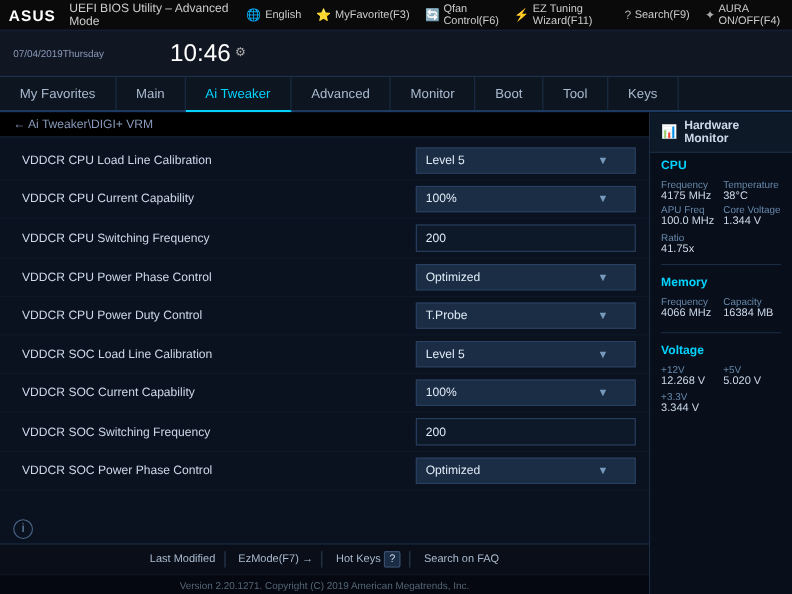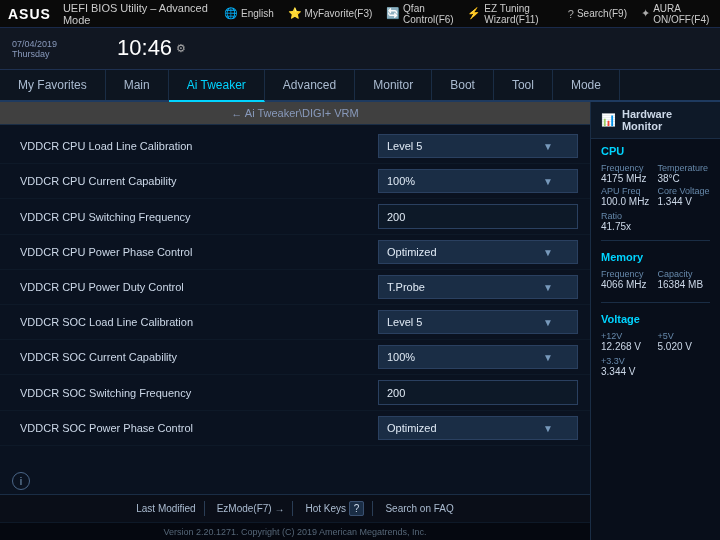--- a/index.html
+++ b/index.html
@@ -77,21 +77,21 @@
       background: #111722;
       height: 42px;
       display: flex;
       align-items: center;
       padding: 0 12px;
       border-bottom: 1px solid #1e3050;
     }
 
     .datetime-left {
       display: flex;
-      flex-direction: column;
+      flex-direction: row;
       margin-right: 16px;
     }
 
     .date-text {
       color: #8899bb;
       font-size: 9px;
     }
 
     .time-text {
       color: #fff;
@@ -153,29 +153,28 @@
     .main-panel {
       flex: 1;
       background: #0a1220;
       display: flex;
       flex-direction: column;
       overflow: hidden;
     }
 
     
     .breadcrumb {
-      background: #404040;
+      background: #000000;
       padding: 5px 12px;
       color: #8899bb;
       font-size: 11px;
       display: flex;
       align-items: center;
       gap: 6px;
       border-bottom: 1px solid #1a2d45;
-      justify-content: center;
     }
 
     
     .settings-list {
       flex: 1;
       overflow-y: auto;
       padding: 4px 0;
     }
 
     .settings-list::-webkit-scrollbar {
@@ -464,21 +463,21 @@
     <div class="nav-item">
       <span>Monitor</span>
     </div>
     <div class="nav-item">
       <span>Boot</span>
     </div>
     <div class="nav-item">
       <span>Tool</span>
     </div>
     <div class="nav-item">
-      <span>Mode</span>
+      <span>Keys</span>
     </div>
   </div>
 
   <div class="content-area">
 
     <div class="main-panel">
 
       <div class="breadcrumb">
         <span>← Ai Tweaker\DIGI+ VRM</span>
       </div>

